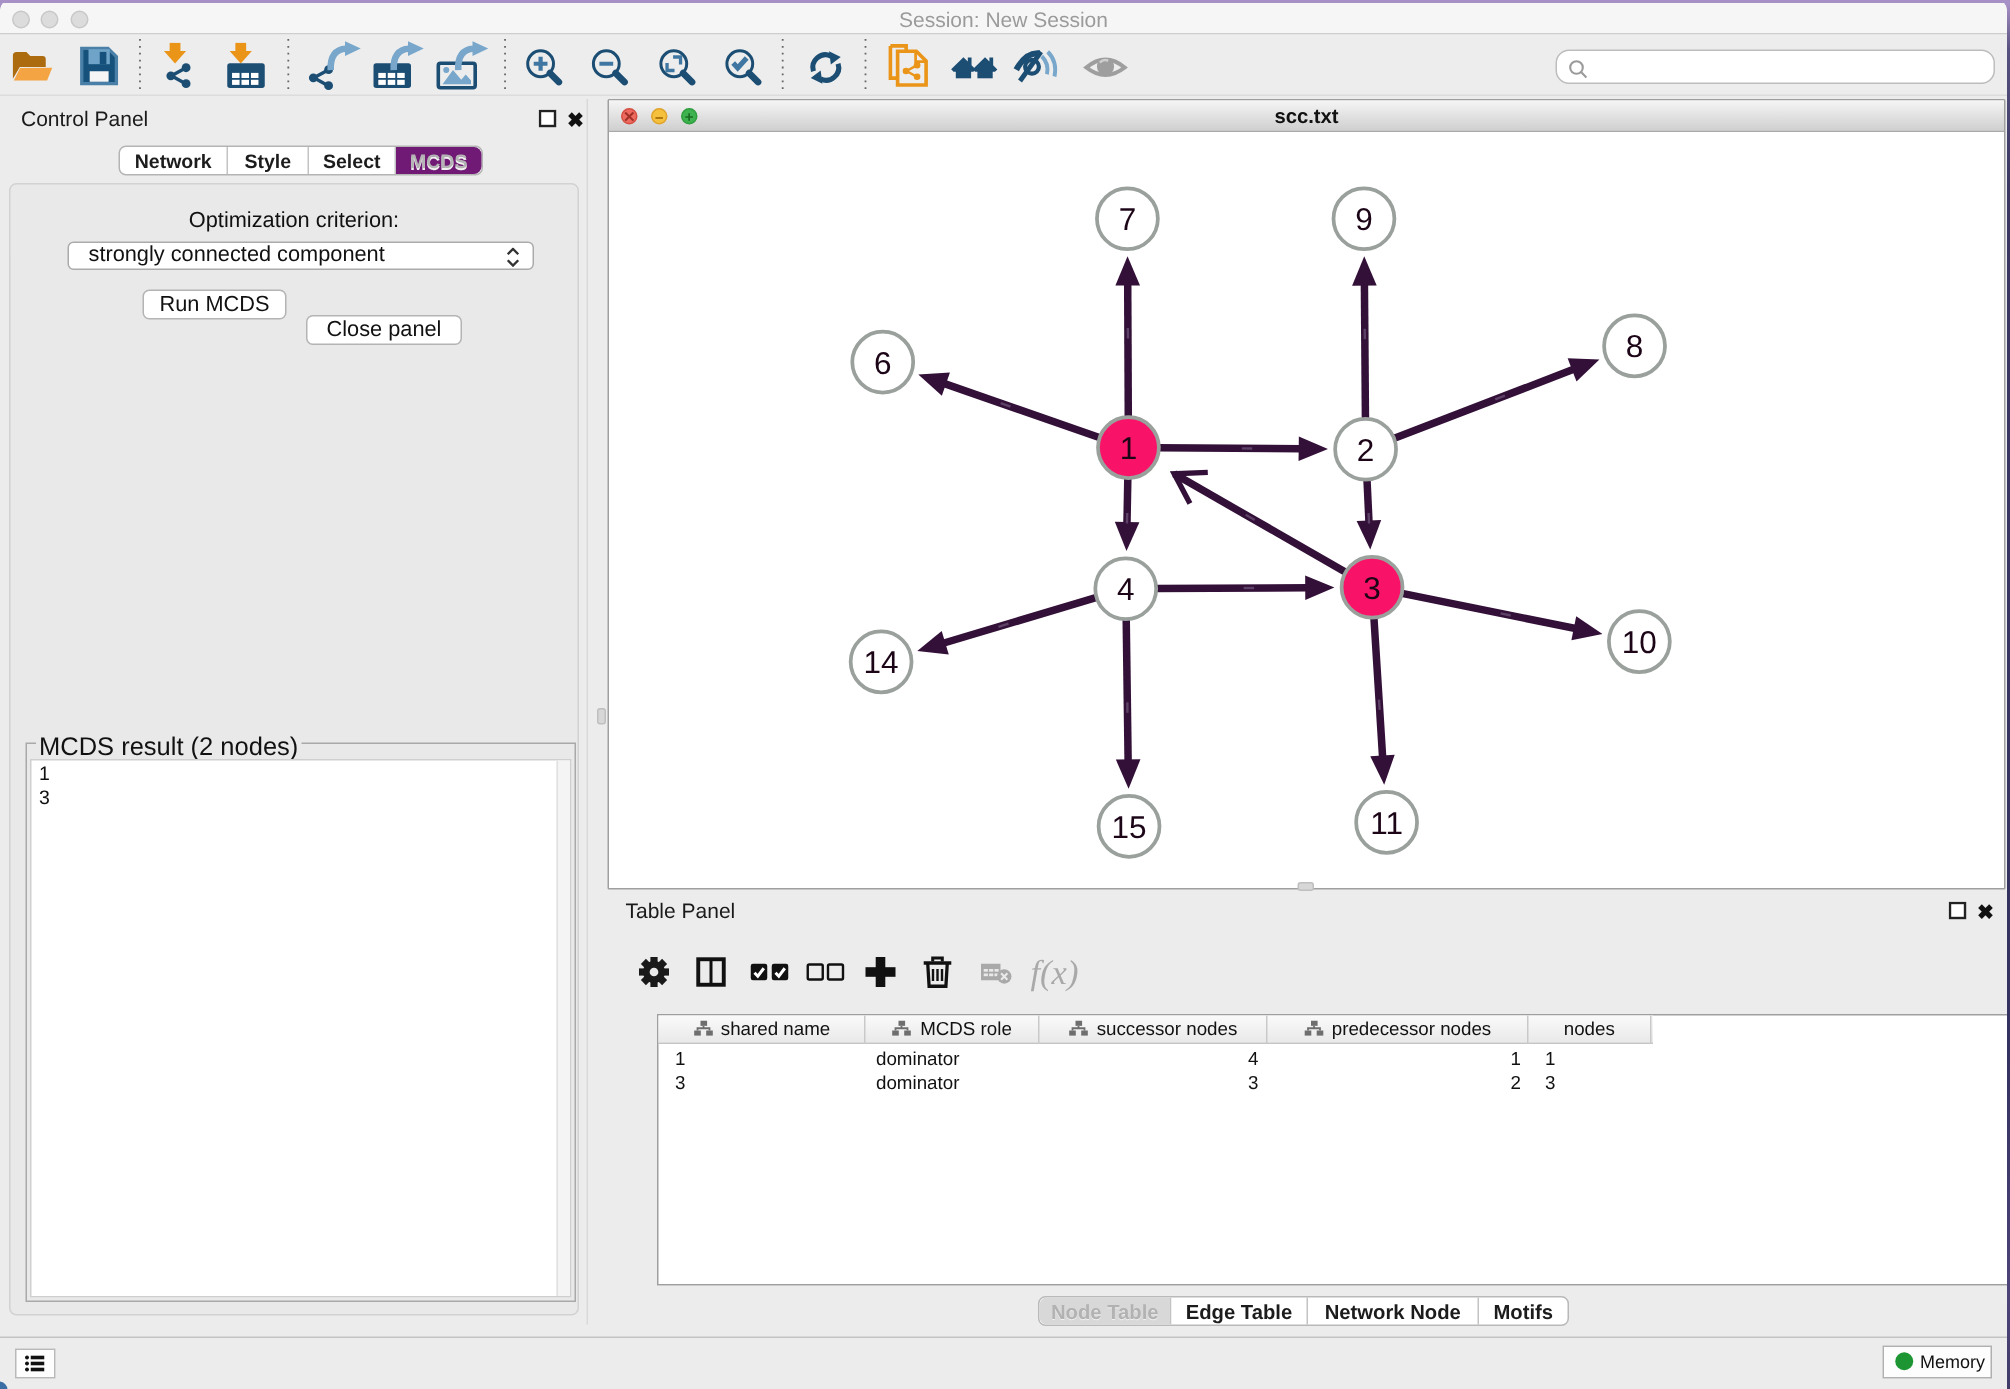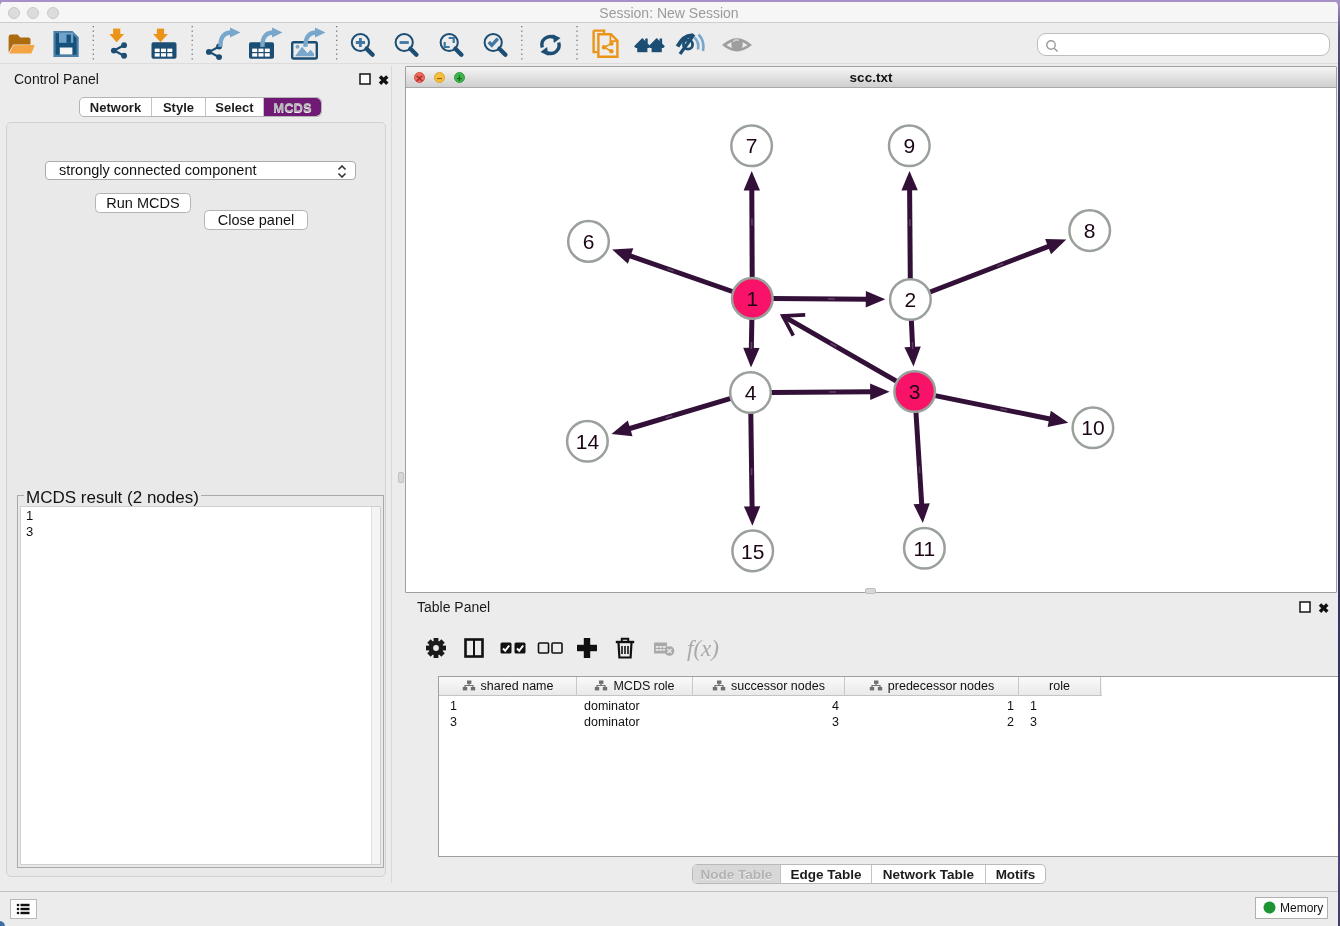--- a/index.html
+++ b/index.html
@@ -206,20 +206,21 @@
      <rect x="1" y="1" width="10" height="10" fill="#fff" stroke="#222" stroke-width="1.6"></rect>
      <text x="19" y="11.5" font-size="13.5" font-weight="bold" fill="#111">✖</text>
   </svg>
   <div id="cp-seg">
     <div class="sg" style="width:72px">Network</div>
     <div class="sg" style="width:54px">Style</div>
     <div class="sg" style="width:58px">Select</div>
     <div class="sg" style="width:57px">MCDS</div>
   </div>
   <div id="cp-pane">
+    <div id="opt-label">Optimization criterion:</div>
     <div id="dd">strongly connected component
       <svg style="position:absolute;right:8px;top:3px" width="10" height="13" viewBox="0 0 10 13">
           <path d="M1.5 4.5 L5 1 L8.5 4.5" fill="none" stroke="#333" stroke-width="1.6"></path>
           <path d="M1.5 8.5 L5 12 L8.5 8.5" fill="none" stroke="#333" stroke-width="1.6"></path>
         </svg>
     </div>
     <div class="btn" style="left:88px; top:70px; width:96px;">Run MCDS</div>
     <div class="btn" style="left:197px; top:70px; width:104px;margin-top:17px;">Close panel</div>
     <div id="fieldset">
       <div id="fs-label">MCDS result (2 nodes)</div>
@@ -388,32 +389,32 @@
             <path d="M7,4 v1.5 M3,7 v-1.5 h8 V7" stroke="#6e6e6e" stroke-width="1.2" fill="none"></path>
           </svg><span>successor nodes</span></div>
       <div class="th" style="left:406px; width:174px;"><svg width="14" height="12" viewBox="0 0 14 12" style="vertical-align:-2px; margin-right:5px;">
             <g fill="#6e6e6e">
               <rect x="5" y="0.5" width="4.4" height="3.4"></rect>
               <rect x="0.8" y="7" width="4.4" height="3.4"></rect>
               <rect x="8.8" y="7" width="4.4" height="3.4"></rect>
             </g>
             <path d="M7,4 v1.5 M3,7 v-1.5 h8 V7" stroke="#6e6e6e" stroke-width="1.2" fill="none"></path>
           </svg><span>predecessor nodes</span></div>
-      <div class="th" style="left:580px; width:82px;"><span>role</span></div>
+      <div class="th" style="left:580px; width:82px;"><span>nodes</span></div>
     </div>
     <div class="td" style="left:11px; top:21px;">1<br>3</div>
     <div class="td" style="left:145px; top:21px;">dominator<br>dominator</div>
     <div class="td" style="left:370px; top:21px; width:30px; text-align:right;">4<br>3</div>
     <div class="td" style="left:545px; top:21px; width:30px; text-align:right;">1<br>2</div>
     <div class="td" style="left:591px; top:21px;">1<br>3</div>
   </div>
   <div id="bottom-tabs">
     <div class="bt sel" style="width:88px">Node Table</div>
     <div class="bt" style="width:91px">Edge Table</div>
-    <div class="bt" style="width:114px">Network Table</div>
+    <div class="bt" style="width:114px">Network Node</div>
     <div class="bt" style="width:59px">Motifs</div>
   </div>
 
   <div id="statusline"></div>
   <div class="abs" style="left:391px; top:66px; width:1px; height:817px; background:#d9d9d9;"></div>
   <div class="abs" style="left:398px; top:472px; width:6px; height:11px; background:#d7d7d7; border:1px solid #bfbfbf; border-radius:2px;"></div>
   <div class="abs" style="left:865px; top:588px; width:11px; height:6px; background:#d7d7d7; border:1px solid #bfbfbf; border-radius:2px;"></div>
   <div id="listbtn"><svg width="25" height="18" viewBox="0 0 25 18">
         <g fill="#111">
           <circle cx="7" cy="5" r="1.3"></circle>

